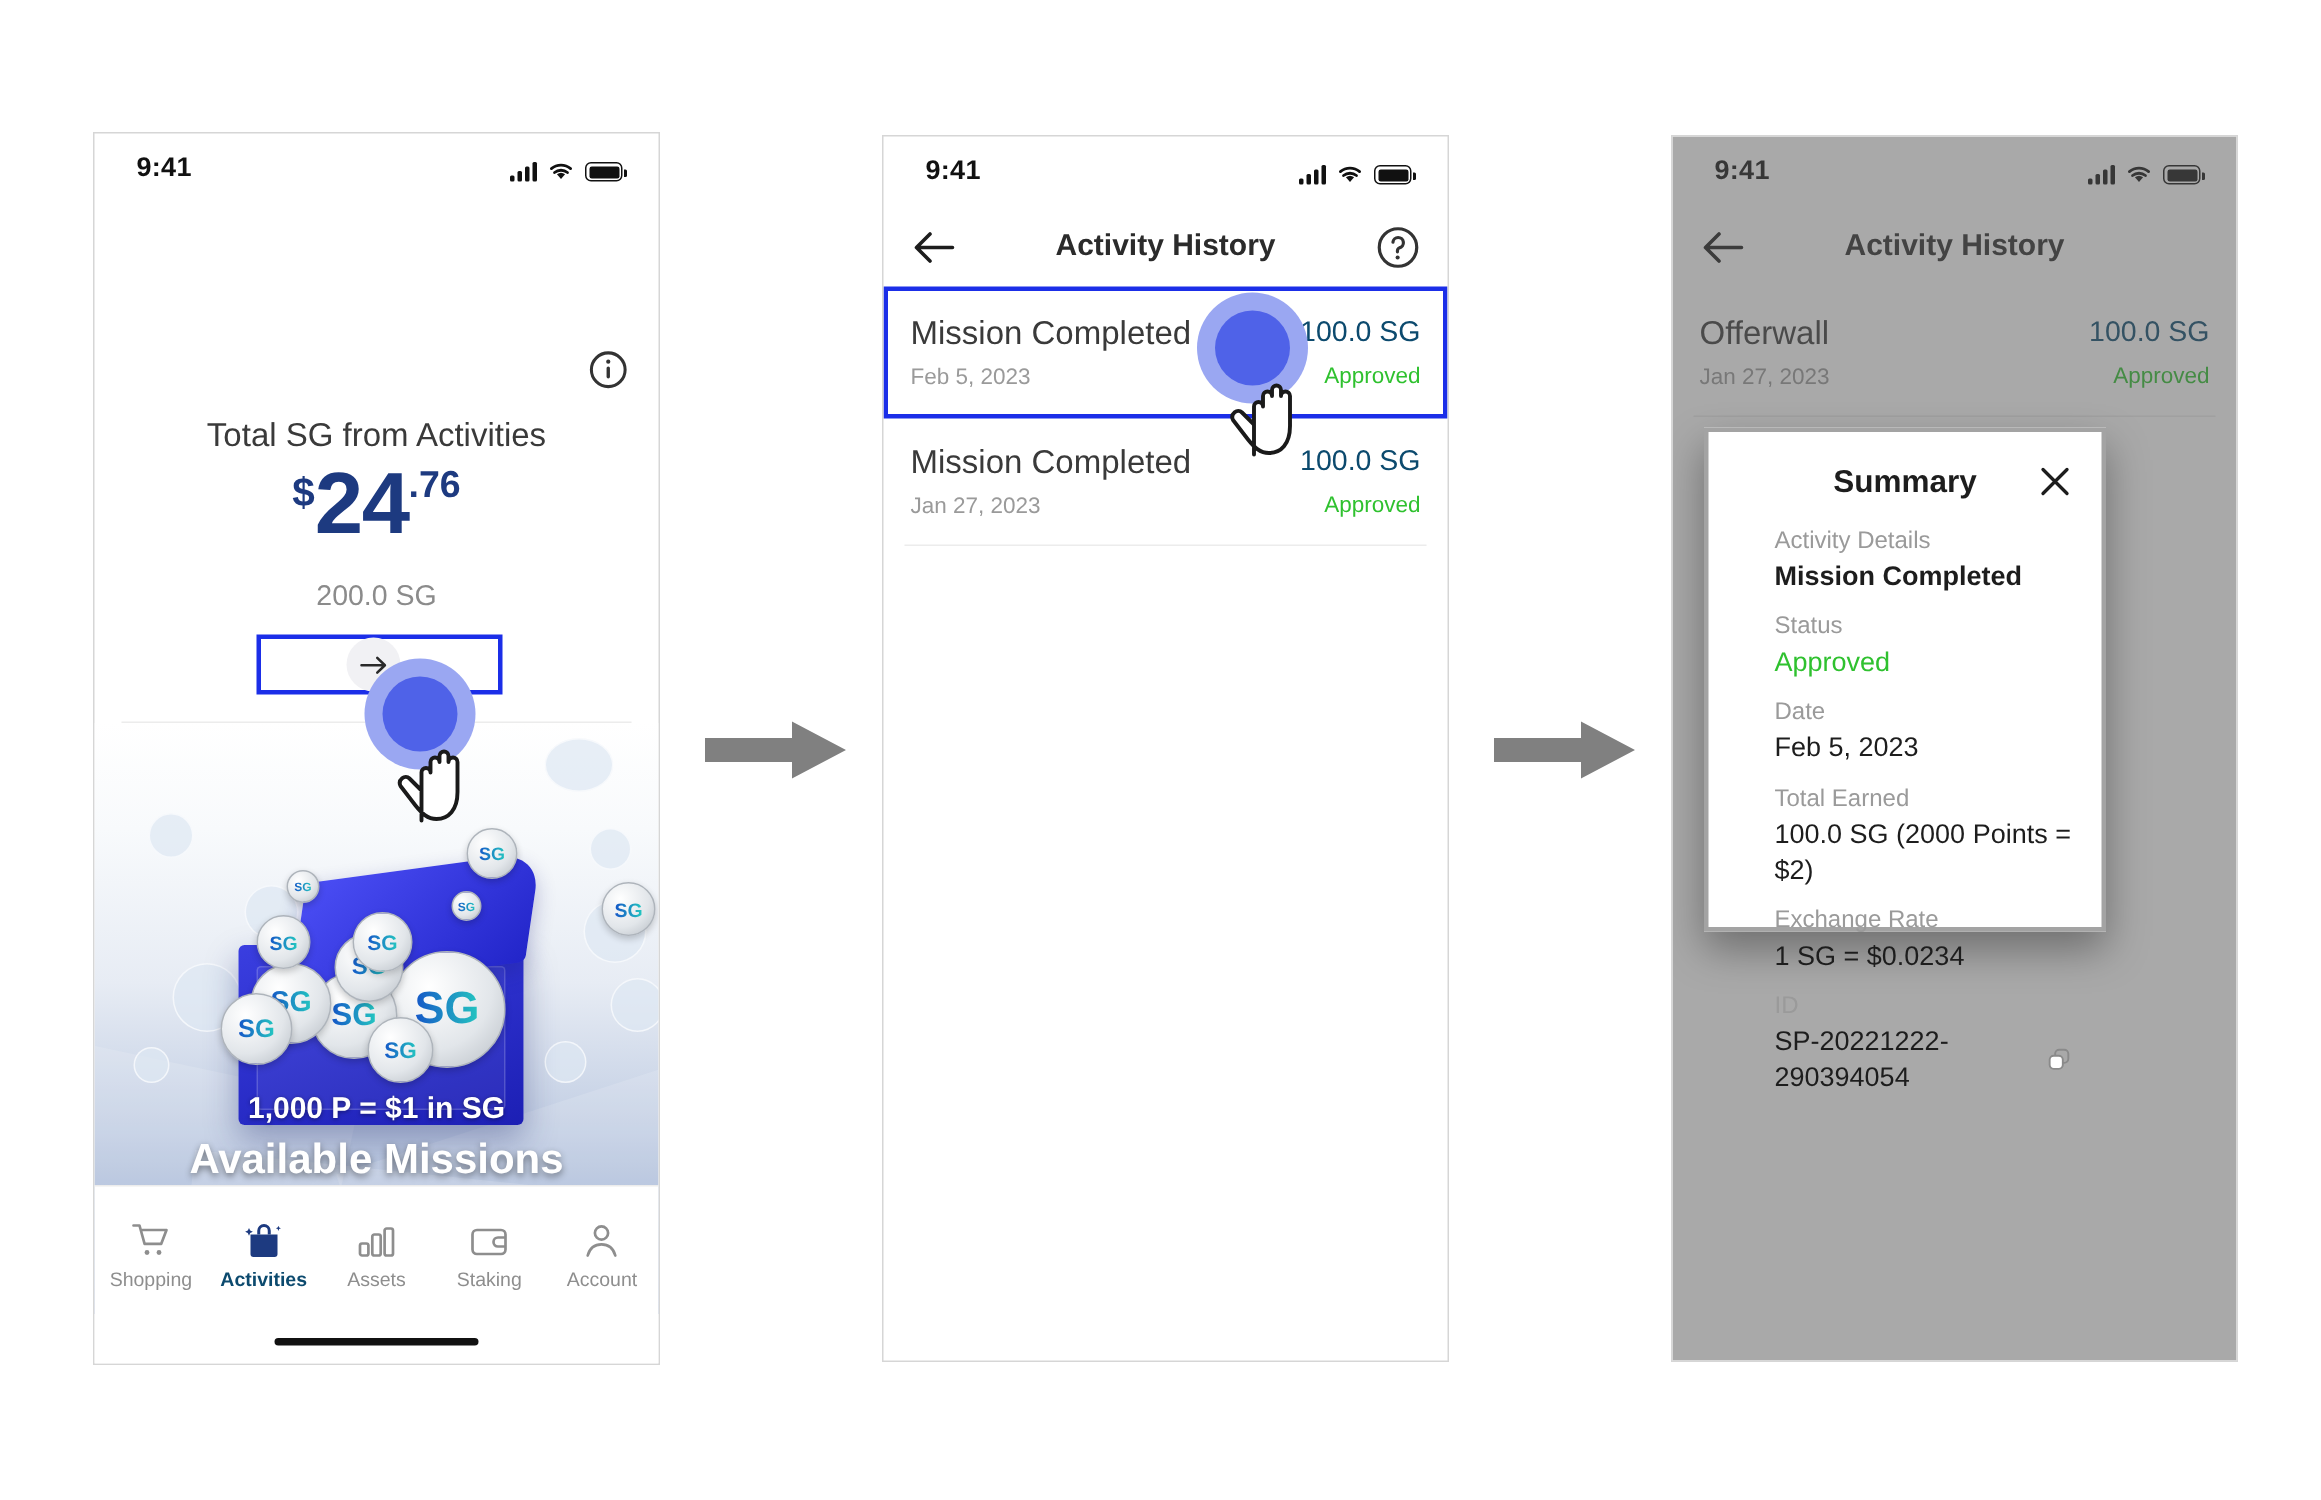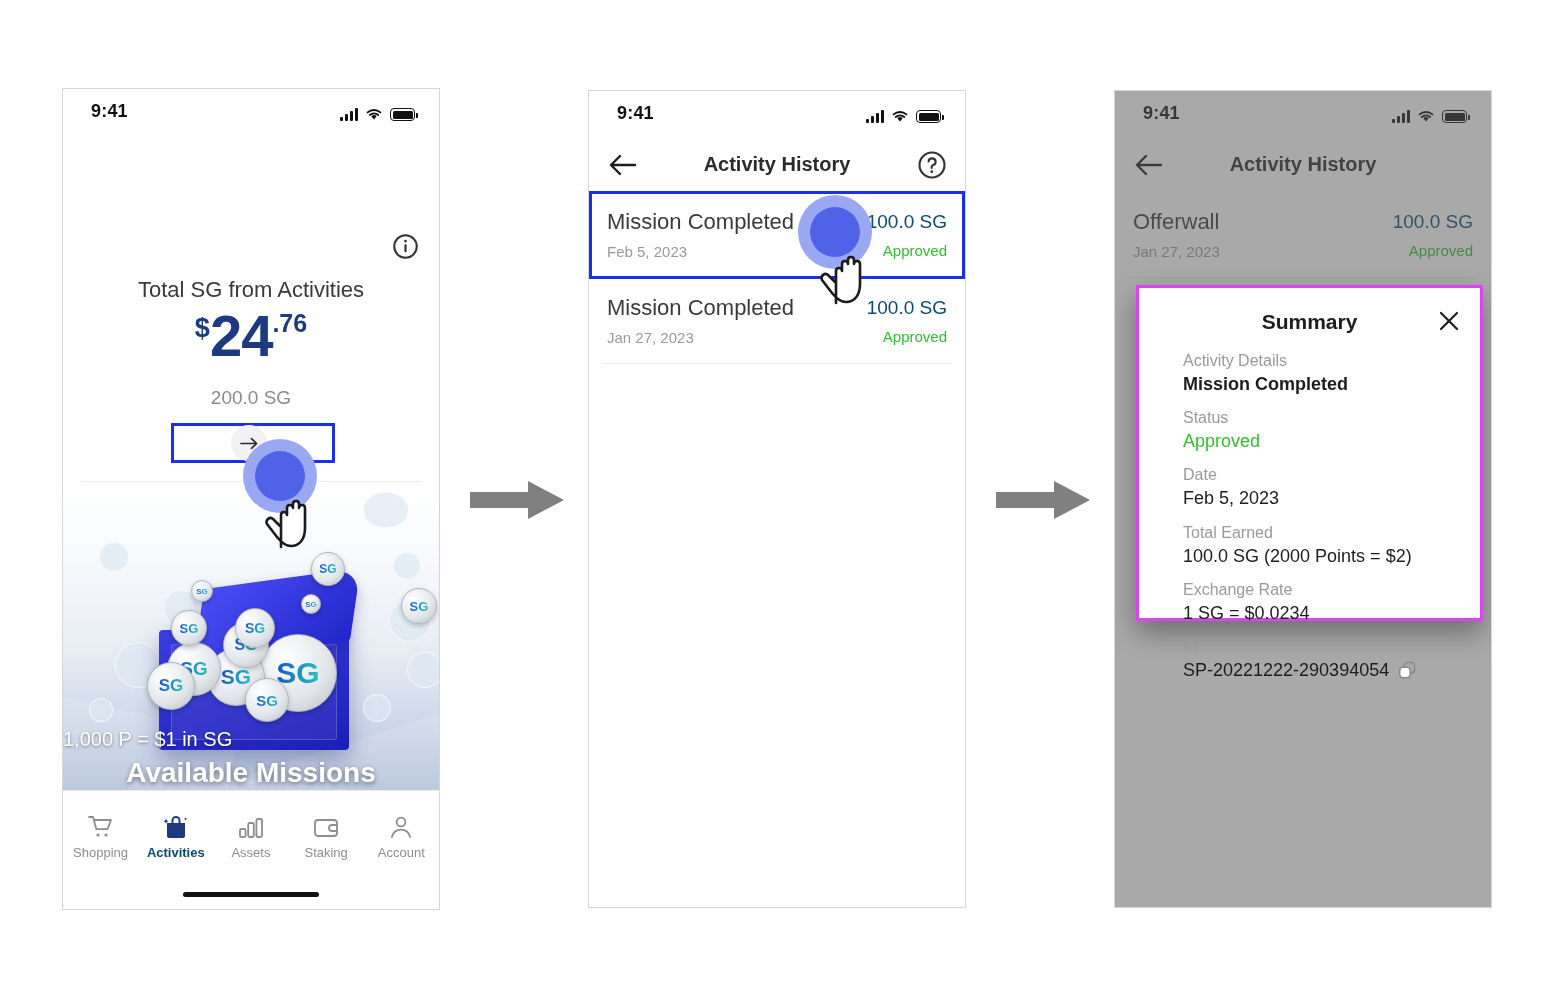--- a/index.html
+++ b/index.html
@@ -44,21 +44,21 @@
         background:linear-gradient(180deg,#ffffff 0%,#f8fafc 18%,#e7ecf4 44%,#c3cfe4 68%,#9fb1d3 88%,#8fa3c8 100%);}
   .hero .facet{position:absolute;background:rgba(255,255,255,.14);transform:rotate(12deg);}
   .bubble{position:absolute;border-radius:50%;background:rgba(222,232,242,.72);border:1px solid rgba(255,255,255,.65);}
   .chest{position:absolute;left:96px;top:148px;width:190px;height:120px;background:linear-gradient(160deg,#3a3ee0,#1c1fb4);border-radius:4px;box-shadow:0 10px 22px rgba(30,40,110,.35);}
   .chest::before{content:"";position:absolute;left:12px;top:14px;right:12px;bottom:10px;background:rgba(255,255,255,.06);border:1px solid rgba(255,255,255,.18);border-radius:3px;}
   .chest-lock{position:absolute;left:50%;top:-4px;margin-left:-7px;width:14px;height:18px;background:#1a1d9e;border-radius:2px;}
   .lid{position:absolute;left:138px;top:96px;width:152px;height:74px;background:linear-gradient(135deg,#4b4ef5,#2225c9);transform:skewX(-16deg) rotate(-8deg);border-radius:4px 26px 4px 4px;box-shadow:0 6px 14px rgba(25,30,120,.3);}
   .coin{position:absolute;border-radius:50%;background:radial-gradient(circle at 34% 30%,#ffffff,#e2e6ea 58%,#b7bdc4 100%);border:1px solid #aeb4bb;display:flex;align-items:center;justify-content:center;
         font-weight:bold;color:#1569d6;font-family:"Liberation Sans",sans-serif;box-shadow:0 2px 5px rgba(0,0,0,.2);}
   .coin span{background:linear-gradient(90deg,#1556c8,#24c7c0);-webkit-background-clip:text;background-clip:text;color:transparent;}
-  .hero-line{position:absolute;left:0;right:0;top:246px;color:#fff;font-size:20px;font-weight:normal;text-shadow:0 1px 3px rgba(0,0,0,.45);}
+  .hero-line{position:absolute;left:0;right:0;top:246px;text-align:center;color:#fff;font-size:20px;font-weight:bold;text-shadow:0 1px 3px rgba(0,0,0,.45);}
   .hero-head{position:absolute;left:0;right:0;top:275px;text-align:center;color:#fff;font-size:28px;font-weight:bold;text-shadow:0 2px 5px rgba(0,0,0,.45);}
   .hero-btn{position:absolute;left:50%;top:322px;transform:translateX(-50%);background:#f2f2f2;color:#2c2c2c;border:none;
             border-radius:26px;padding:11px 30px;font-size:20px;font-family:"Liberation Sans",sans-serif;box-shadow:0 3px 9px rgba(0,0,0,.2);}
 
   
   .navbar{position:absolute;left:0;right:0;bottom:0;height:118px;background:#fff;border-top:1px solid #ececec;}
   .navitems{display:flex;justify-content:space-around;align-items:flex-start;padding-top:22px;}
   .navitem{display:flex;flex-direction:column;align-items:center;gap:6px;width:70px;}
   .navitem .ic{height:26px;display:flex;align-items:flex-end;}
   .navitem .lb{font-size:13px;color:#8e8e8e;}
@@ -81,21 +81,21 @@
   .sel-out{position:absolute;left:0;right:0;border:3px solid #1b2ee8;box-sizing:border-box;pointer-events:none;}
 
   
   .tap{position:absolute;width:74px;height:74px;}
   .tap .o{position:absolute;inset:0;border-radius:50%;background:#9aa7f2;}
   .tap .i{position:absolute;left:12px;top:12px;width:50px;height:50px;border-radius:50%;background:#4f62e8;}
   .hand{position:absolute;left:12px;top:30px;width:72px;height:92px;}
 
   
   .dim{position:absolute;inset:0;background:rgba(90,90,90,.52);}
-  .modal{position:absolute;left:21px;top:194px;width:347px;height:140px;background:#fff;border:3px solid #d946ef;box-sizing:border-box;box-shadow:0 12px 26px rgba(0,0,0,.35);text-decoration:underline;}
+  .modal{position:absolute;left:21px;top:194px;width:268px;height:140px;background:#fff;border:3px solid #a3a3a3;box-sizing:border-box;box-shadow:0 12px 26px rgba(0,0,0,.35);text-decoration:underline;}
   .modal-ttl{position:absolute;left:0;right:0;top:22px;text-align:center;font-size:21px;font-weight:bold;color:#1d1d1d;}
   .modal-x{position:absolute;right:20px;top:22px;width:22px;height:22px;}
   .fields{position:absolute;left:20px;top:62px;right:20px;margin-left:24px;}
   .field{margin-bottom:11px;}
   .field .k{font-size:16px;color:#9a9a9a;line-height:1.38;}
   .field .v{font-size:18px;color:#1d1d1d;font-weight:bold;line-height:1.34;}
   .field .v.ok{color:#2fc12f;font-weight:normal;}
   .field .v.norm{font-weight:normal;}
   .idrow{display:flex;align-items:center;gap:9px;}
 

